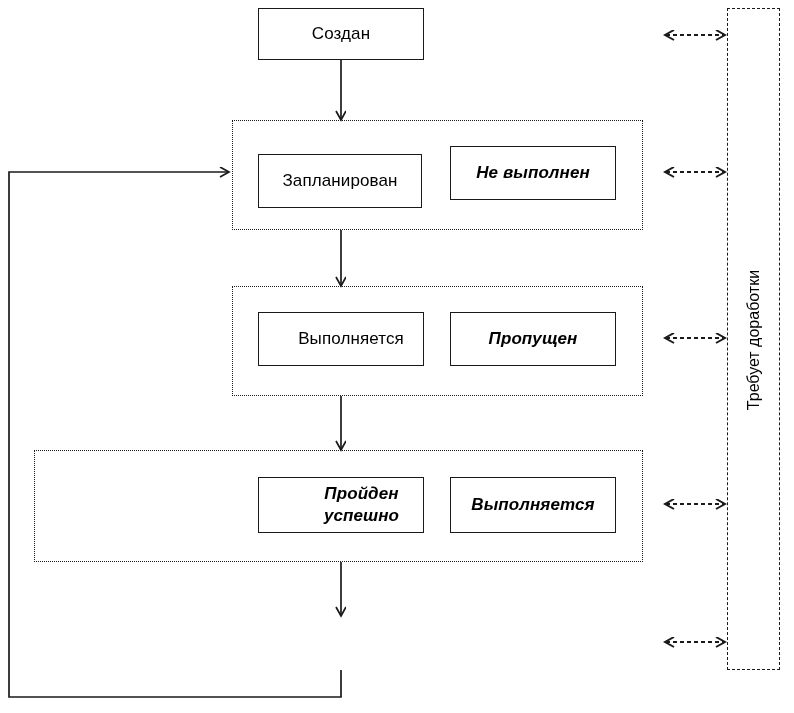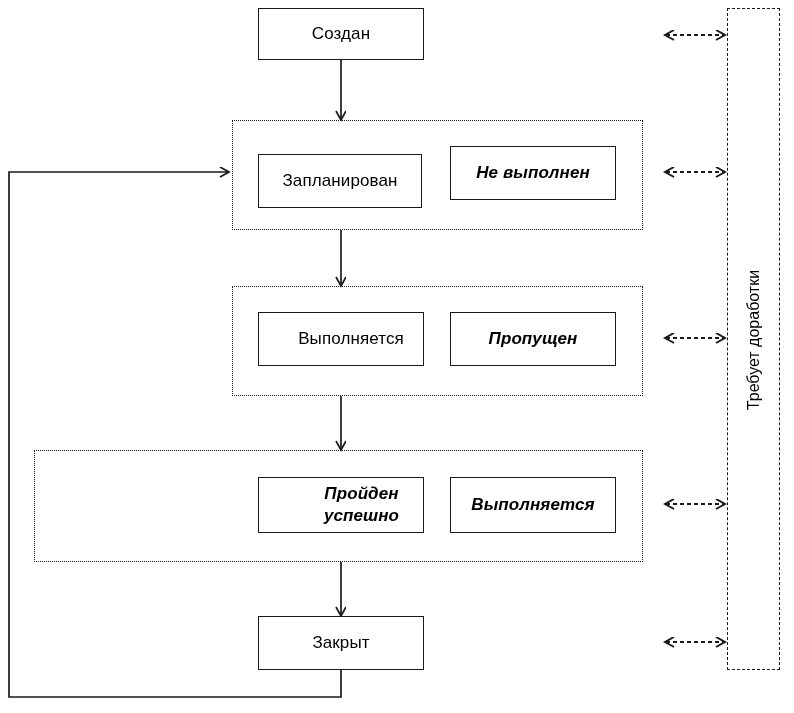--- a/index.html
+++ b/index.html
@@ -114,19 +114,18 @@
   <div class="node-box" style="left:258px; top:312px; width:166px; height:54px;padding-left:20px;">Выполняется</div>
 
   <div class="node-box bold" style="left:450px; top:312px; width:166px; height:54px;">Пропущен</div>
 
 
   <div class="node-box bold" style="left:258px; top:477px; width:166px; height:56px; white-space:pre-line;padding-left:41px;">Пройден
 успешно</div>
 
   <div class="node-box bold" style="left:450px; top:477px; width:166px; height:56px;">Выполняется</div>
 
-  <div class="node-box" style="left:258px; top:616px; width:166px; height:54px;">Закрыт</div>
 
   <div class="rework-box" style="left:727px; top:8px; width:53px; height:662px;"></div>
 
   <div class="rework-label" style="left:670px; top:331px; width:167px; text-align:center;">Требует доработки</div>
 
 </div>
 
 </body></html>

